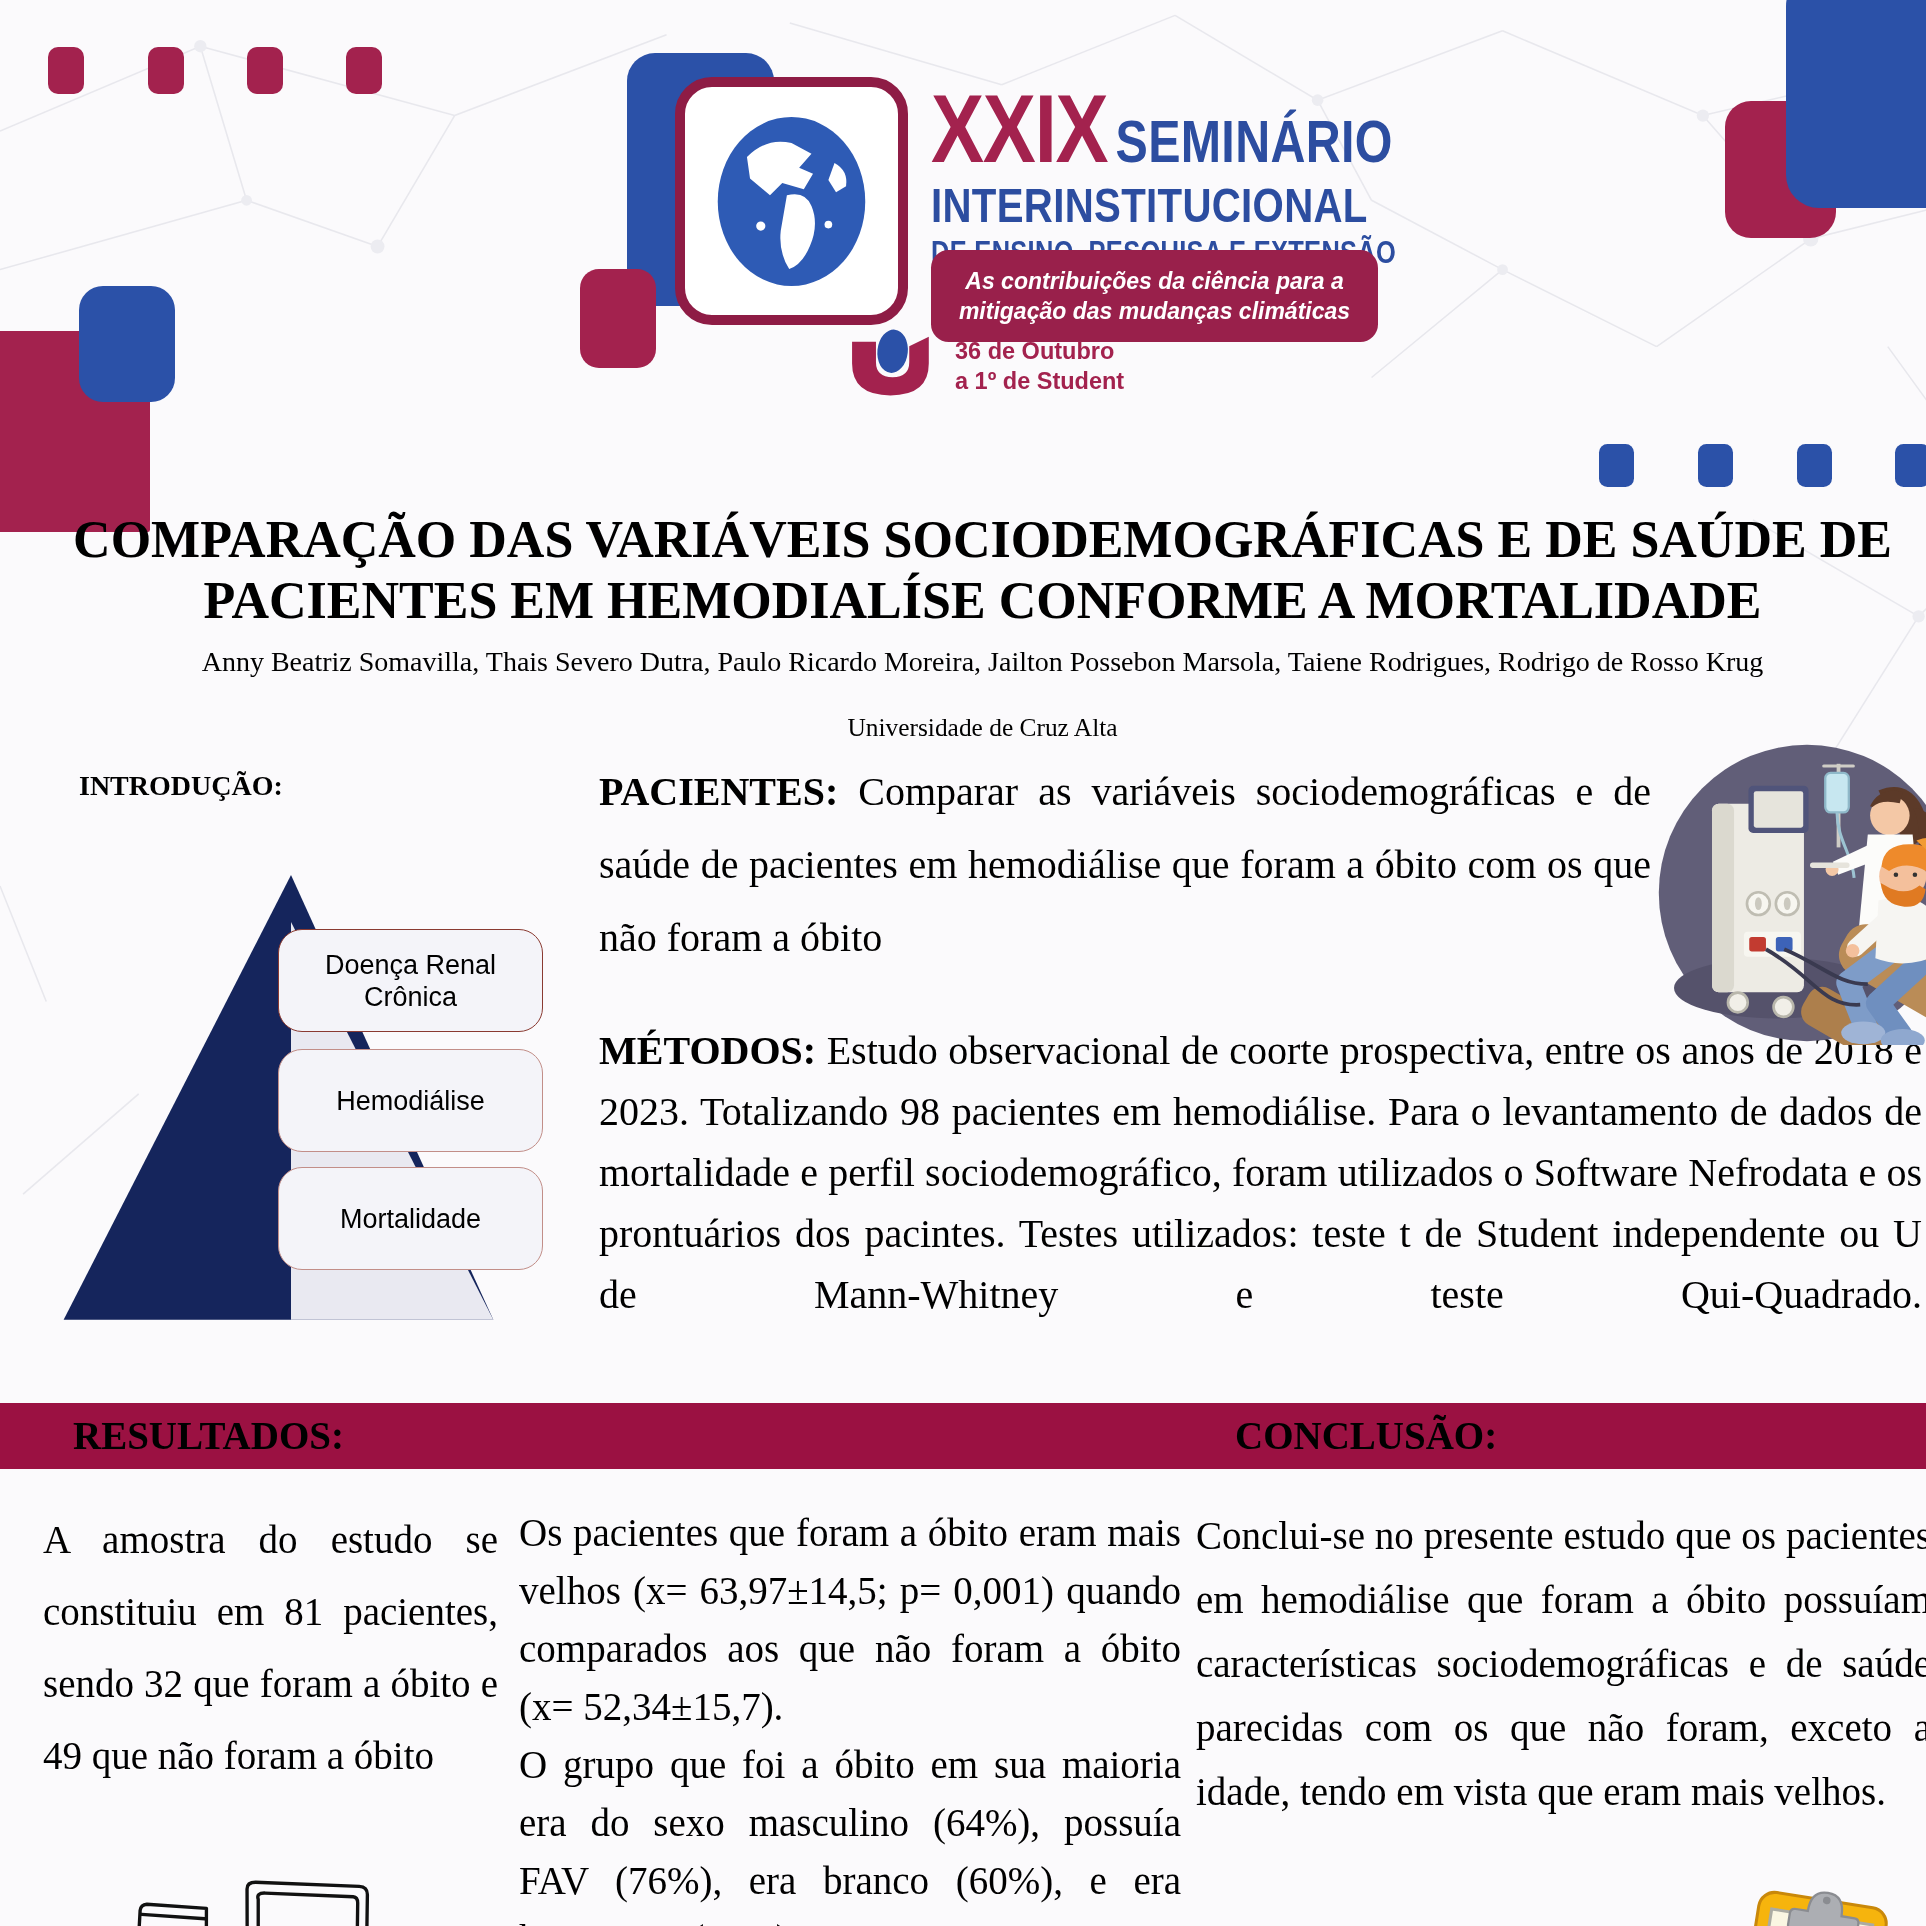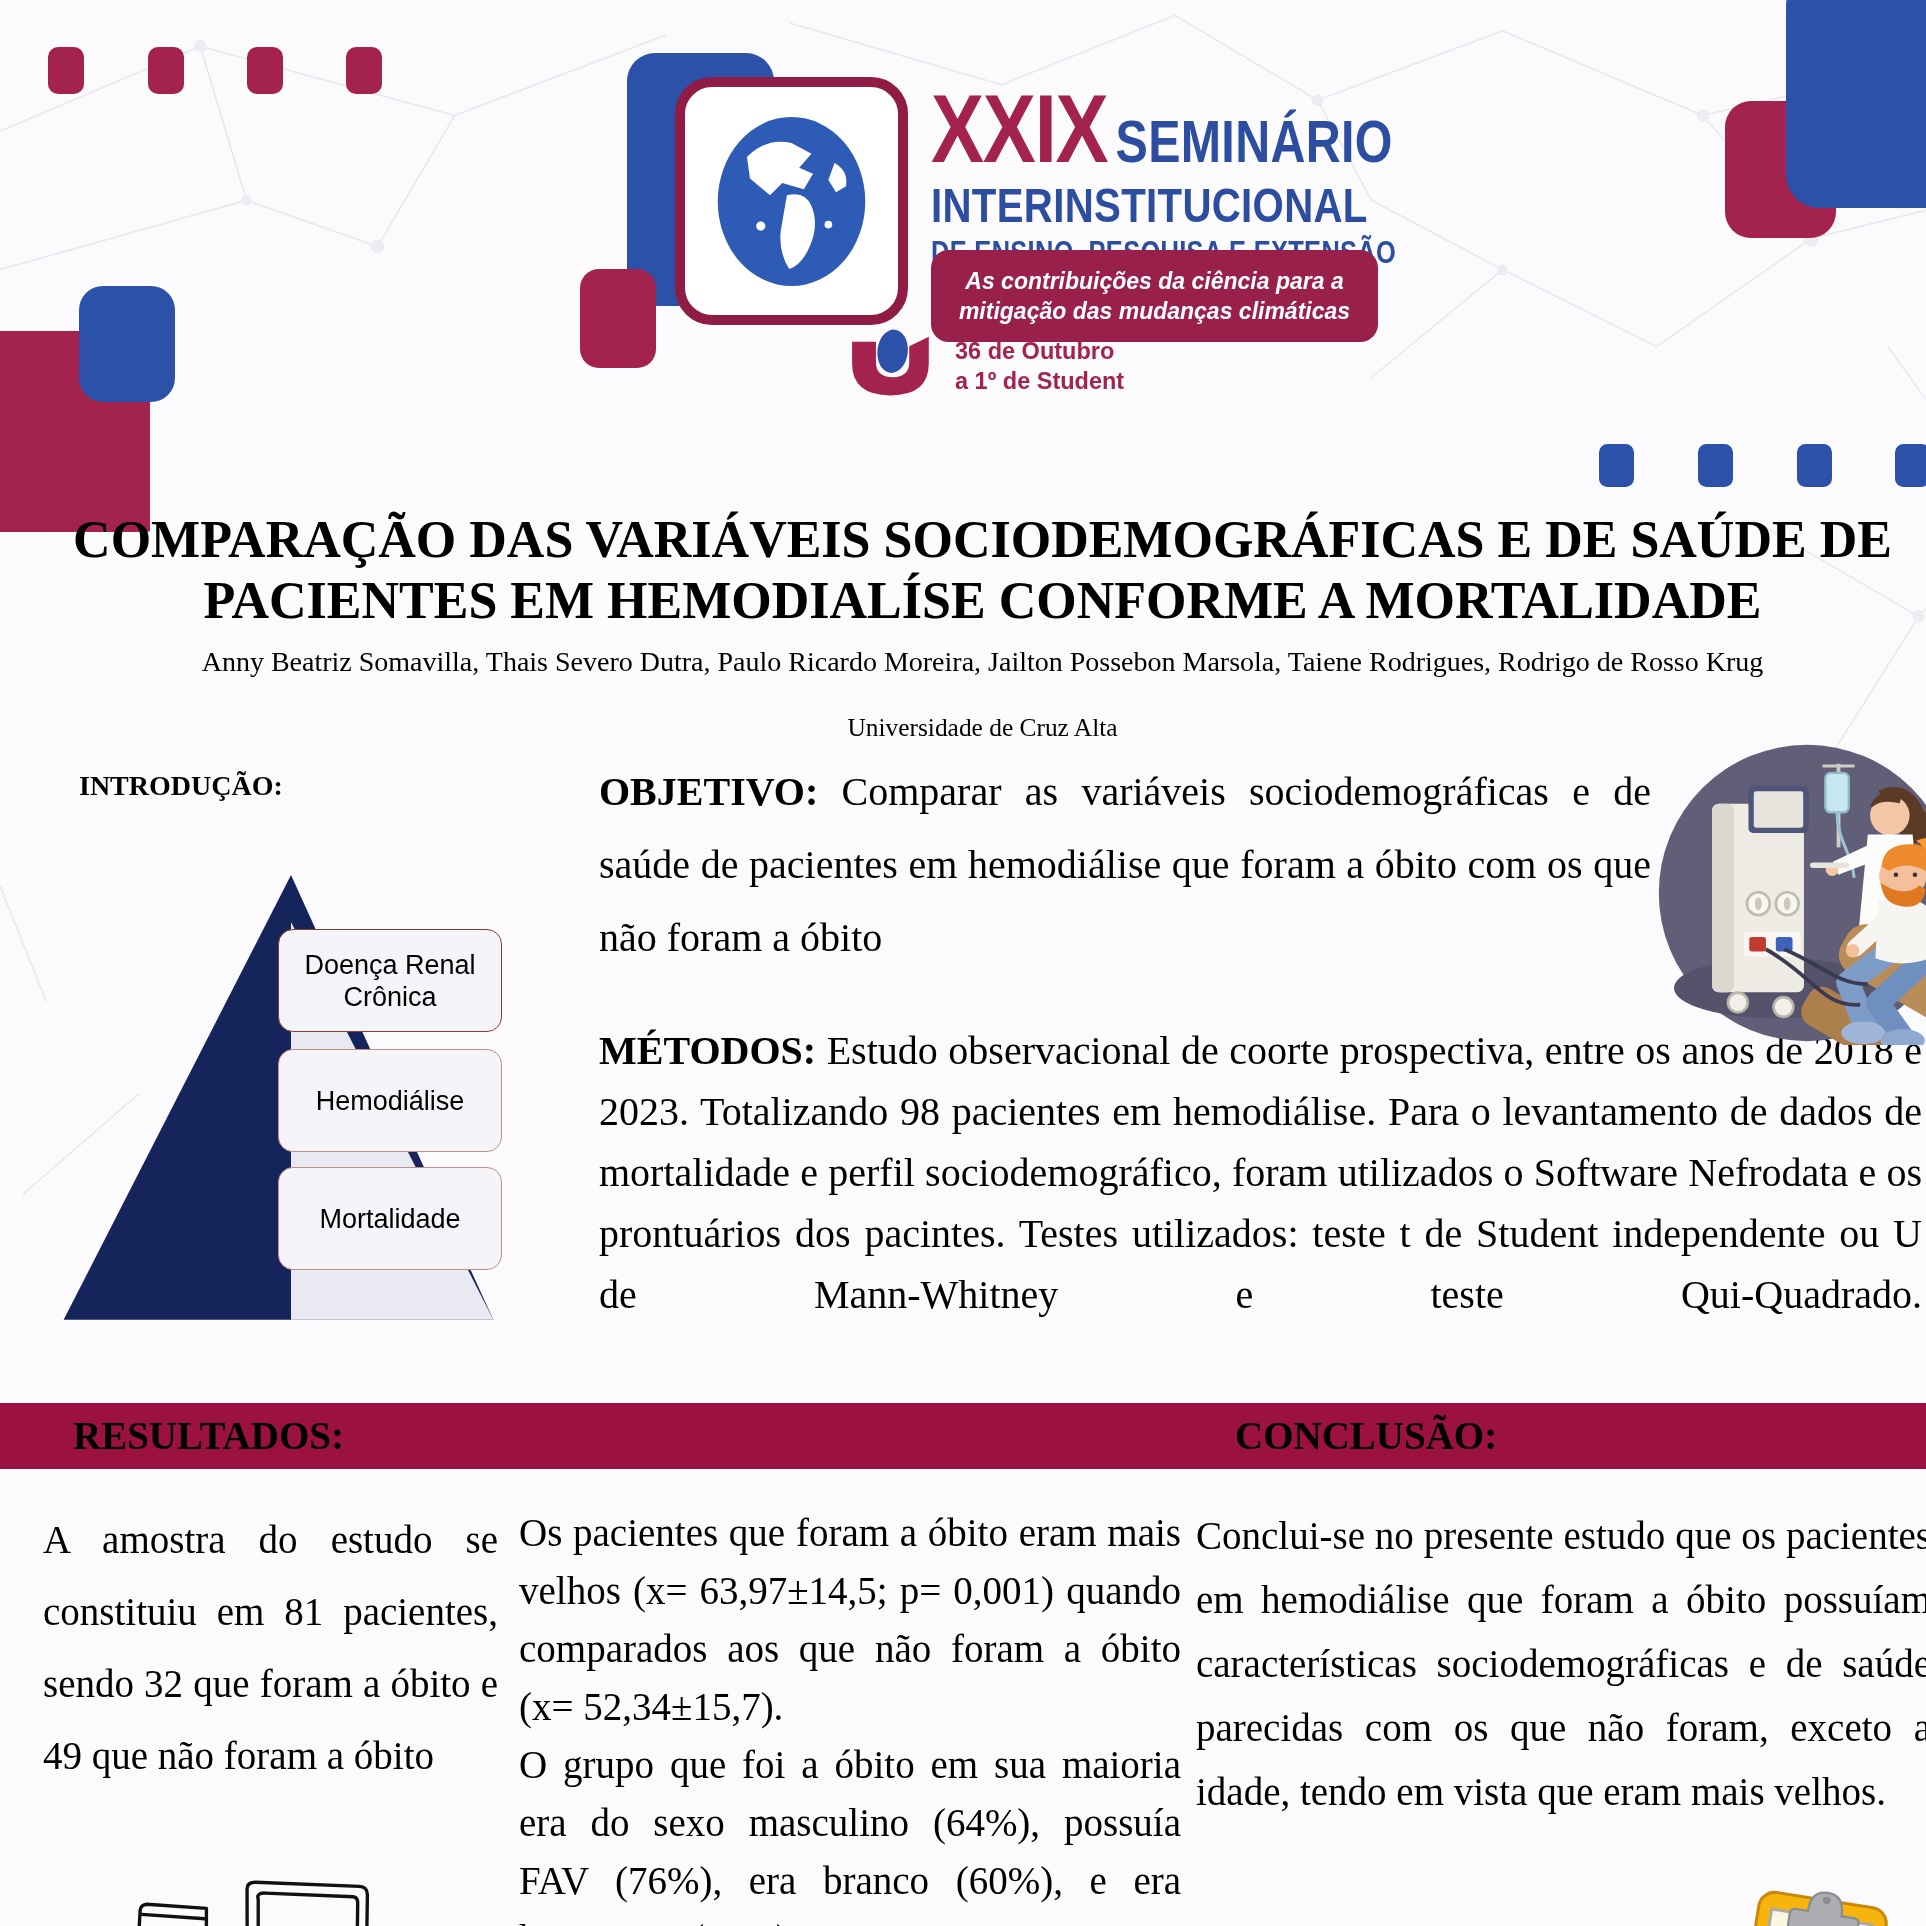--- a/index.html
+++ b/index.html
@@ -57,21 +57,21 @@
 
   
   .title{left:21px;top:509px;width:1923px;text-align:center;font-weight:bold;font-size:52px;line-height:61px;margin:0;}
   .authors{left:21px;top:644px;width:1923px;text-align:center;font-size:28px;line-height:35px;margin:0;}
   .affil{left:21px;top:712px;width:1923px;text-align:center;font-size:25.4px;line-height:31px;margin:0;}
 
   
   .h-section{font-weight:bold;font-size:28px;line-height:1.1;margin:0;}
   .intro-h{left:79px;top:771px;}
   .pyramid-svg{left:54px;top:868px;width:501px;height:455px;}
-  .pyr-box{left:278px;width:224px;height:103px;border-radius:15px;background:var(--box-bg);
+  .pyr-box{left:278px;width:265px;height:103px;border-radius:24px;background:var(--box-bg);
            border:1.9px solid var(--box-border-light);display:flex;align-items:center;justify-content:center;
            font-family:"Liberation Sans",sans-serif;font-size:27px;line-height:32px;text-align:center;padding:0 11.6px;box-sizing:border-box;}
   .pyr-box.first{border-color:var(--box-border-dark);}
 
   .objetivo{left:599px;top:755px;width:1052px;font-size:40px;line-height:73px;text-align:justify;margin:0;}
   .metodos{left:599px;top:1020px;width:1323px;font-size:40px;line-height:61px;text-align:justify;text-align-last:justify;margin:0;}
   .objetivo b,.metodos b,.cols b{font-weight:bold;}
 
   .hemo{left:1655px;top:741px;width:304px;height:304px;}
 
@@ -178,21 +178,21 @@
   <div class="abs z2 pyr-box first" style="top:929px">
     <span>Doença Renal Crônica</span>
   </div>
   <div class="abs z2 pyr-box" style="top:1049px">
     <span>Hemodiálise</span>
   </div>
   <div class="abs z2 pyr-box" style="top:1167px">
     <span>Mortalidade</span>
   </div>
 
-  <p class="abs z2 objetivo"><b>OBJETIVO:</b> <span>Comparar as variáveis sociodemográficas e de saúde de pacientes em hemodiálise que foram a óbito com os que não foram a óbito</span></p>
+  <p class="abs z2 objetivo"><b>PACIENTES:</b> <span>Comparar as variáveis sociodemográficas e de saúde de pacientes em hemodiálise que foram a óbito com os que não foram a óbito</span></p>
 
   <p class="abs z2 metodos"><b>MÉTODOS:</b> <span>Estudo observacional de coorte prospectiva, entre os anos de 2018 e 2023. Totalizando 98 pacientes em hemodiálise. Para o levantamento de dados de mortalidade e perfil sociodemográfico, foram utilizados o Software Nefrodata e os prontuários dos pacintes. Testes utilizados: teste t de Student independente ou U de Mann-Whitney e teste Qui-Quadrado.</span></p>
 
   <svg class="abs z2 hemo" viewBox="0 0 800 800">
     <circle cx="400" cy="400" r="390" fill="#615E78"></circle>
     <ellipse cx="320" cy="650" rx="270" ry="80" fill="#55526B"></ellipse>
     <g>
       <rect x="478" y="60" width="10" height="220" fill="#CFCDC6"></rect>
       <rect x="440" y="62" width="86" height="8" rx="4" fill="#CFCDC6"></rect>
       <rect x="448" y="84" width="62" height="104" rx="14" fill="#C7E7F0" stroke="#8FB9C9" stroke-width="6"></rect>

